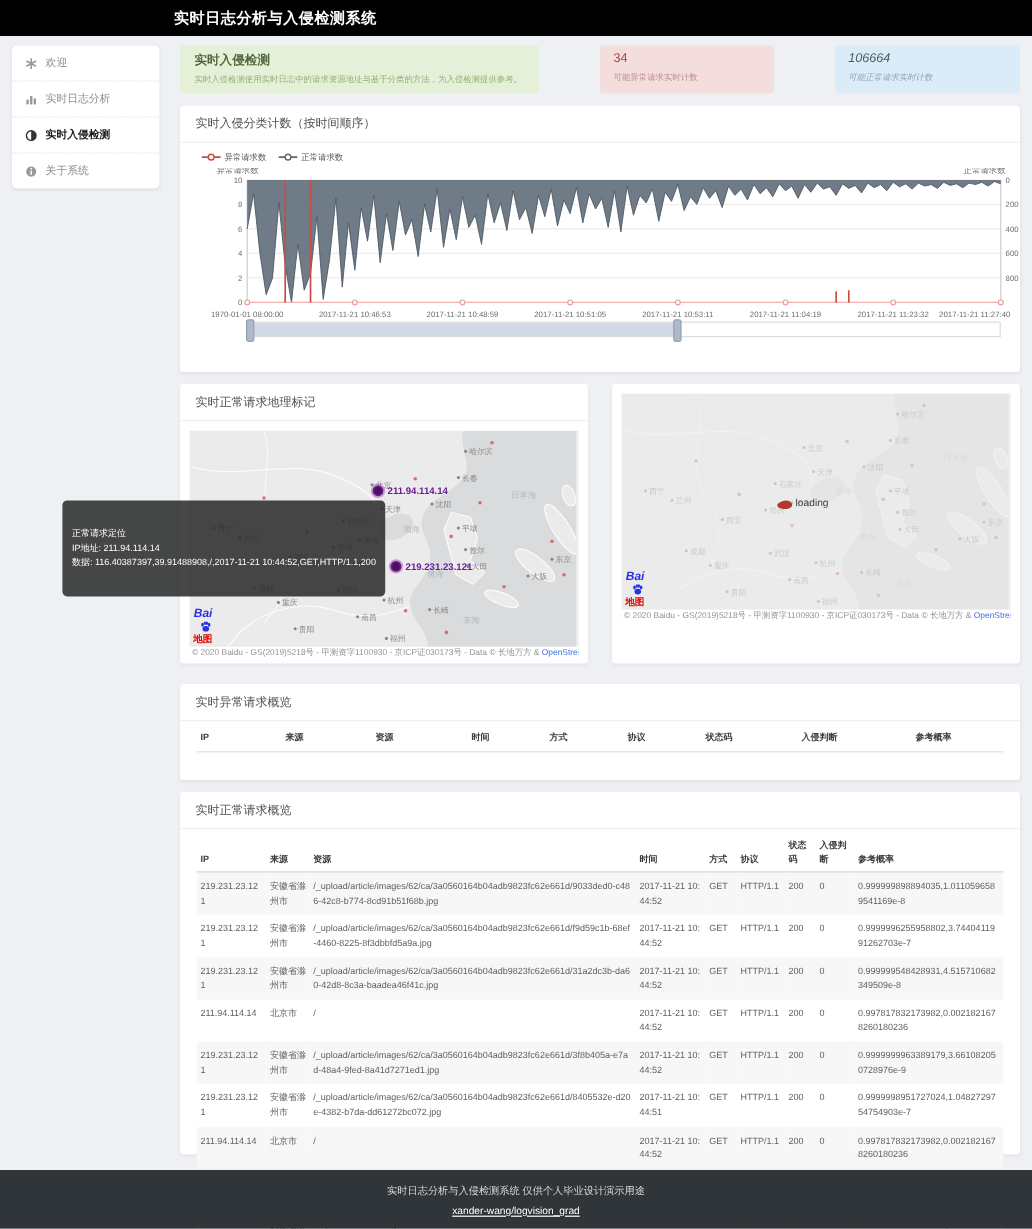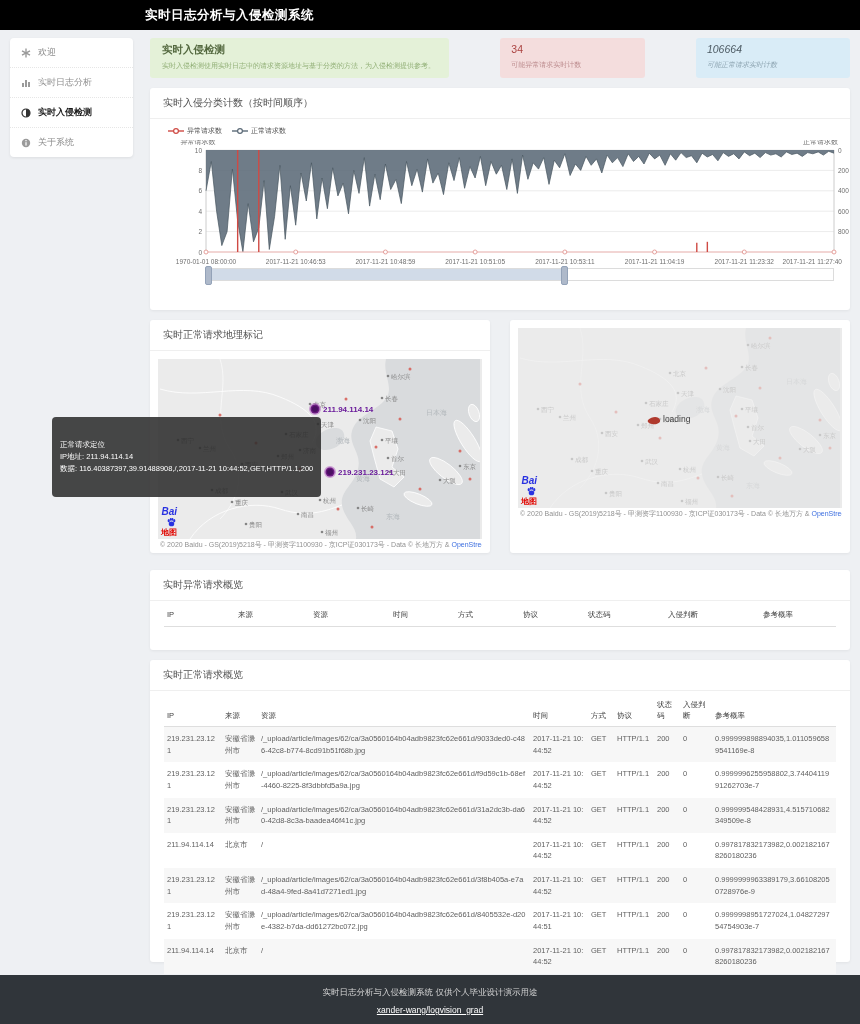--- a/index.html
+++ b/index.html
@@ -58,21 +58,21 @@
   .baidu-bai{color:#2932e1;font-size:10px;font-style:italic;line-height:10px;}
   .baidu-tu{color:#e10601;font-size:8px;line-height:9px;}
   .map-tooltip{position:absolute;left:-106px;top:58px;z-index:10;background:rgba(45,45,45,.88);color:#fff;
                font-size:7.5px;line-height:1.6;padding:22px 8px;border-radius:4px;white-space:nowrap;}
   .loading-label{position:absolute;left:145px;top:86px;font-size:8.5px;color:#3c3c3c;}
   
   #tableA{left:150px;top:570px;width:700px;height:80px;}
   #tableB{left:150px;top:660px;width:700px;height:302px;}
   .tbl{margin:2px 14px 0;width:672px;border-collapse:collapse;table-layout:fixed;}
   .tbl th{font-size:7.5px;color:#3c3c3c;text-align:left;padding:7px 3px 5px;border-bottom:1px solid #dedede;
-          font-weight:normal;vertical-align:bottom;line-height:1.4;}
+          font-weight:bold;vertical-align:bottom;line-height:1.4;}
   .tbl td{font-size:7.5px;color:#5f5f5f;padding:6px 3px;vertical-align:top;word-break:break-all;line-height:1.55;}
   #tableB tbody tr:nth-child(odd){background:#f7f7f7;}
   
   .app-footer{position:absolute;left:0;top:975px;width:860px;height:49px;background:#30353a;text-align:center;}
   .footer-line1{padding-top:12px;font-size:8.5px;color:#d7d7d7;}
   .footer-link{display:inline-block;margin-top:5px;font-size:8.5px;color:#fff;text-decoration:underline;cursor:pointer;}
 </style>
 </head>
 <body>
 

